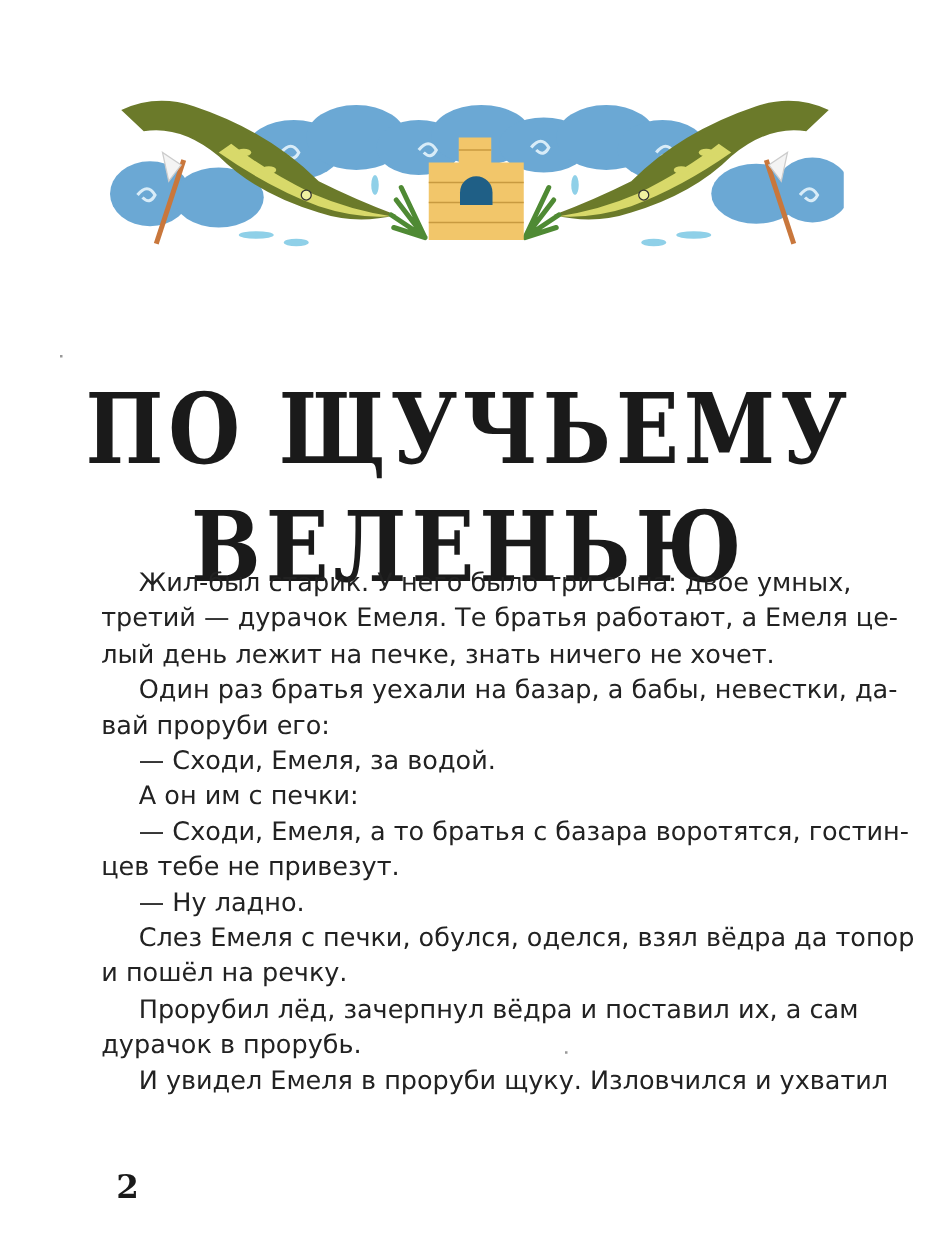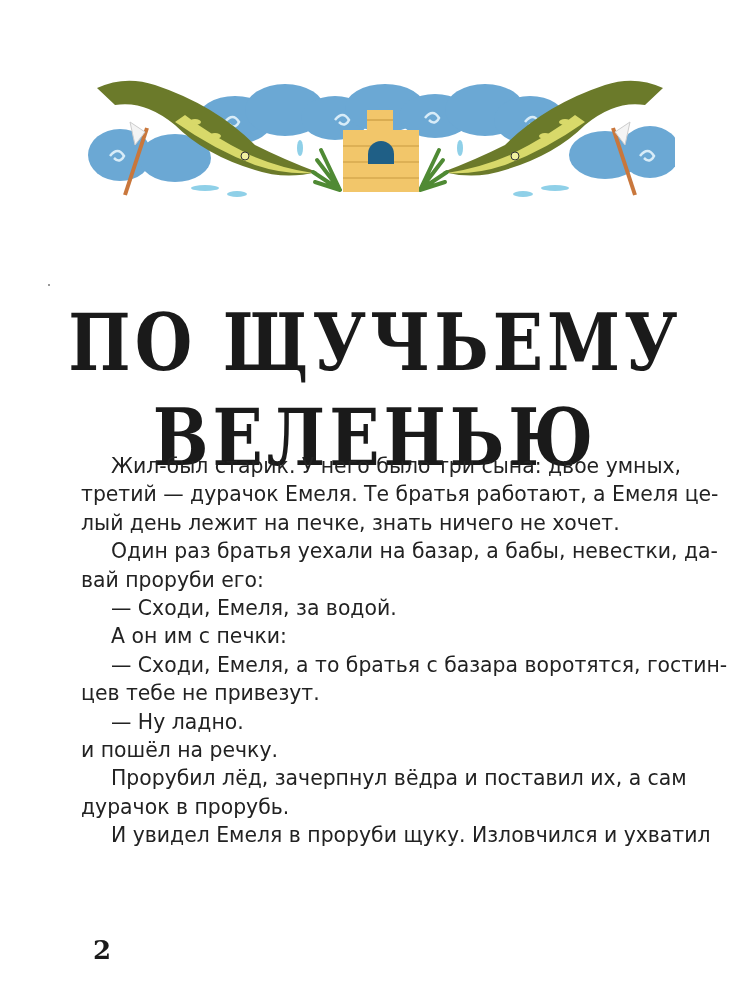--- a/index.html
+++ b/index.html
@@ -112,20 +112,21 @@
   <span class="line indent">Жил-был старик. У него было три сына: двое умных,</span>
   <span class="line">третий — дурачок Емеля. Те братья работают, а Емеля це-</span>
   <span class="line">лый день лежит на печке, знать ничего не хочет.</span>
   <span class="line indent">Один раз братья уехали на базар, а бабы, невестки, да-</span>
   <span class="line">вай проруби его:</span>
   <span class="line indent">— Сходи, Емеля, за водой.</span>
   <span class="line indent">А он им с печки:</span>
   <span class="line indent">— Сходи, Емеля, а то братья с базара воротятся, гостин-</span>
   <span class="line">цев тебе не привезут.</span>
   <span class="line indent">— Ну ладно.</span>
+  <span class="line indent">Слез Емеля с печки, обулся, оделся, взял вёдра да топор</span>
   <span class="line">и пошёл на речку.</span>
   <span class="line indent">Прорубил лёд, зачерпнул вёдра и поставил их, а сам</span>
   <span class="line">дурачок в прорубь.</span>
   <span class="line indent">И увидел Емеля в проруби щуку. Изловчился и ухватил</span>
 </div>
 
 <div class="page-number">2</div>
 
 <div class="speck" style="left:48px; top:284px;"></div>
 <div class="speck" style="left:452px; top:841px;"></div>

